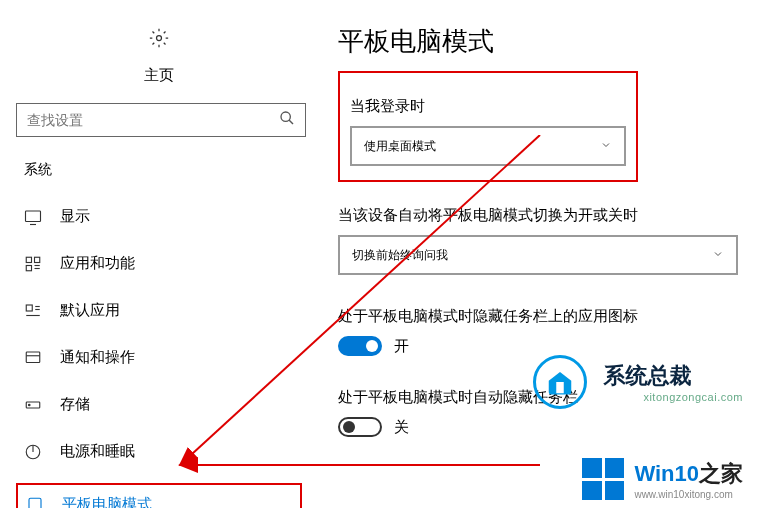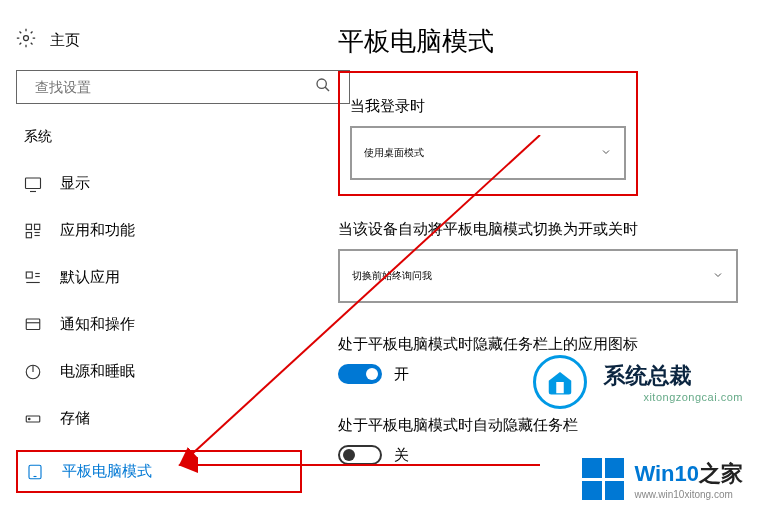--- a/index.html
+++ b/index.html
@@ -1,42 +1,42 @@
 <!DOCTYPE html>
 <html><head>
   <meta charset="utf-8">
   <style>
     * { margin: 0; padding: 0; box-sizing: border-box; font-family: "Microsoft YaHei", "Segoe UI", sans-serif; }
     body { width: 765px; height: 508px; background: #fff; display: flex; position: relative; overflow: hidden; }
     
     .sidebar { width: 310px; padding: 24px 0 0 8px; }
-    .home-row { display: flex; align-items: center; gap: 14px; padding: 4px 8px; margin-bottom: 14px; }
+    .home-row { display: flex; align-items: center; gap: 14px; padding: 4px 8px; margin-bottom: 14px; flex-direction: column; }
     .gear-icon svg { width: 20px; height: 20px; stroke: #333; fill: none; stroke-width: 1.5; }
     .home-label { font-size: 15px; color: #000; }
     
-    .search-box { display: flex; align-items: center; border: 1px solid #666; width: 334px; height: 34px; padding: 0 18px; margin: 0 0 24px 8px; }
+    .search-box { display: flex; align-items: center; border: 1px solid #666; width: 290px; height: 34px; padding: 0 10px; margin: 0 0 24px 8px; }
     .search-input { flex: 1; border: none; outline: none; font-size: 14px; color: #555; background: transparent; }
     .search-icon svg { width: 16px; height: 16px; stroke: #555; fill: none; stroke-width: 2; }
     
     .section-label { font-size: 14px; color: #000; padding: 0 16px 14px; }
     
     .nav-item { display: flex; align-items: center; gap: 18px; padding: 14px 16px; cursor: pointer; }
     .nav-item .icon { width: 18px; display: flex; justify-content: center; }
     .nav-item .icon svg { width: 18px; height: 18px; stroke: #333; fill: none; stroke-width: 1.5; }
     .nav-label { font-size: 15px; color: #000; }
     .nav-item.highlighted { border: 2px solid #d00; margin: 8px 8px 0 8px; padding: 10px 8px; }
     .nav-item.highlighted .nav-label { color: #0078d4; }
     .nav-item.highlighted .icon svg { stroke: #0078d4; }
     
     .main { flex: 1; padding: 24px 20px 0 28px; position: relative; }
     .page-title { font-size: 26px; font-weight: 400; margin-bottom: 12px; }
     
     .hl-box { border: 2px solid #d00; padding: 24px 10px 14px; margin-bottom: 24px; width: 300px; }
     .setting-label { font-size: 15px; margin-bottom: 10px; color: #000; }
-    .dropdown { display: flex; align-items: center; justify-content: space-between; border: 2px solid #999; height: 54px; padding: 0 12px; font-size: 10px; background: #fff; }
+    .dropdown { display: flex; align-items: center; justify-content: space-between; border: 2px solid #999; height: 40px; padding: 0 12px; font-size: 12px; background: #fff; }
     .dropdown.wide { width: 400px; }
     .chevron svg { width: 12px; height: 12px; stroke: #555; fill: none; stroke-width: 2; }
     
     .setting-block { margin-bottom: 32px; }
     
     .toggle-row { display: flex; align-items: center; gap: 12px; margin-top: 8px; }
     .toggle { width: 44px; height: 20px; border-radius: 10px; position: relative; }
     .toggle.on { background: #0078d4; }
     .toggle.off { background: #fff; border: 2px solid #333; }
     .toggle .knob { width: 12px; height: 12px; border-radius: 50%; position: absolute; top: 50%; transform: translateY(-50%); }
@@ -124,34 +124,34 @@
         <svg viewBox="0 0 24 24">
           <rect x="3" y="4" width="18" height="14" rx="1"></rect>
           <line x1="3" y1="9" x2="21" y2="9"></line>
         </svg>
       </span>
     <span class="nav-label">通知和操作</span>
   </div>
   <div class="nav-item">
     <span class="icon">
         <svg viewBox="0 0 24 24">
+          <rect x="3" y="8" width="18" height="8" rx="1"></rect>
+          <circle cx="7" cy="12" r="1" fill="#333"></circle>
+        </svg>
+      </span>
+    <span class="nav-label">存储</span>
+  </div>
+  <div class="nav-item">
+    <span class="icon">
+        <svg viewBox="0 0 24 24">
           <circle cx="12" cy="12" r="9"></circle>
           <line x1="12" y1="3" x2="12" y2="12"></line>
         </svg>
       </span>
     <span class="nav-label">电源和睡眠</span>
-  </div>
-  <div class="nav-item">
-    <span class="icon">
-        <svg viewBox="0 0 24 24">
-          <rect x="3" y="8" width="18" height="8" rx="1"></rect>
-          <circle cx="7" cy="12" r="1" fill="#333"></circle>
-        </svg>
-      </span>
-    <span class="nav-label">存储</span>
   </div>
   <div class="nav-item highlighted">
     <span class="icon">
         <svg viewBox="0 0 24 24">
           <rect x="4" y="3" width="16" height="18" rx="2"></rect>
           <line x1="10" y1="18" x2="14" y2="18"></line>
         </svg>
       </span>
     <span class="nav-label">平板电脑模式</span>
   </div>

